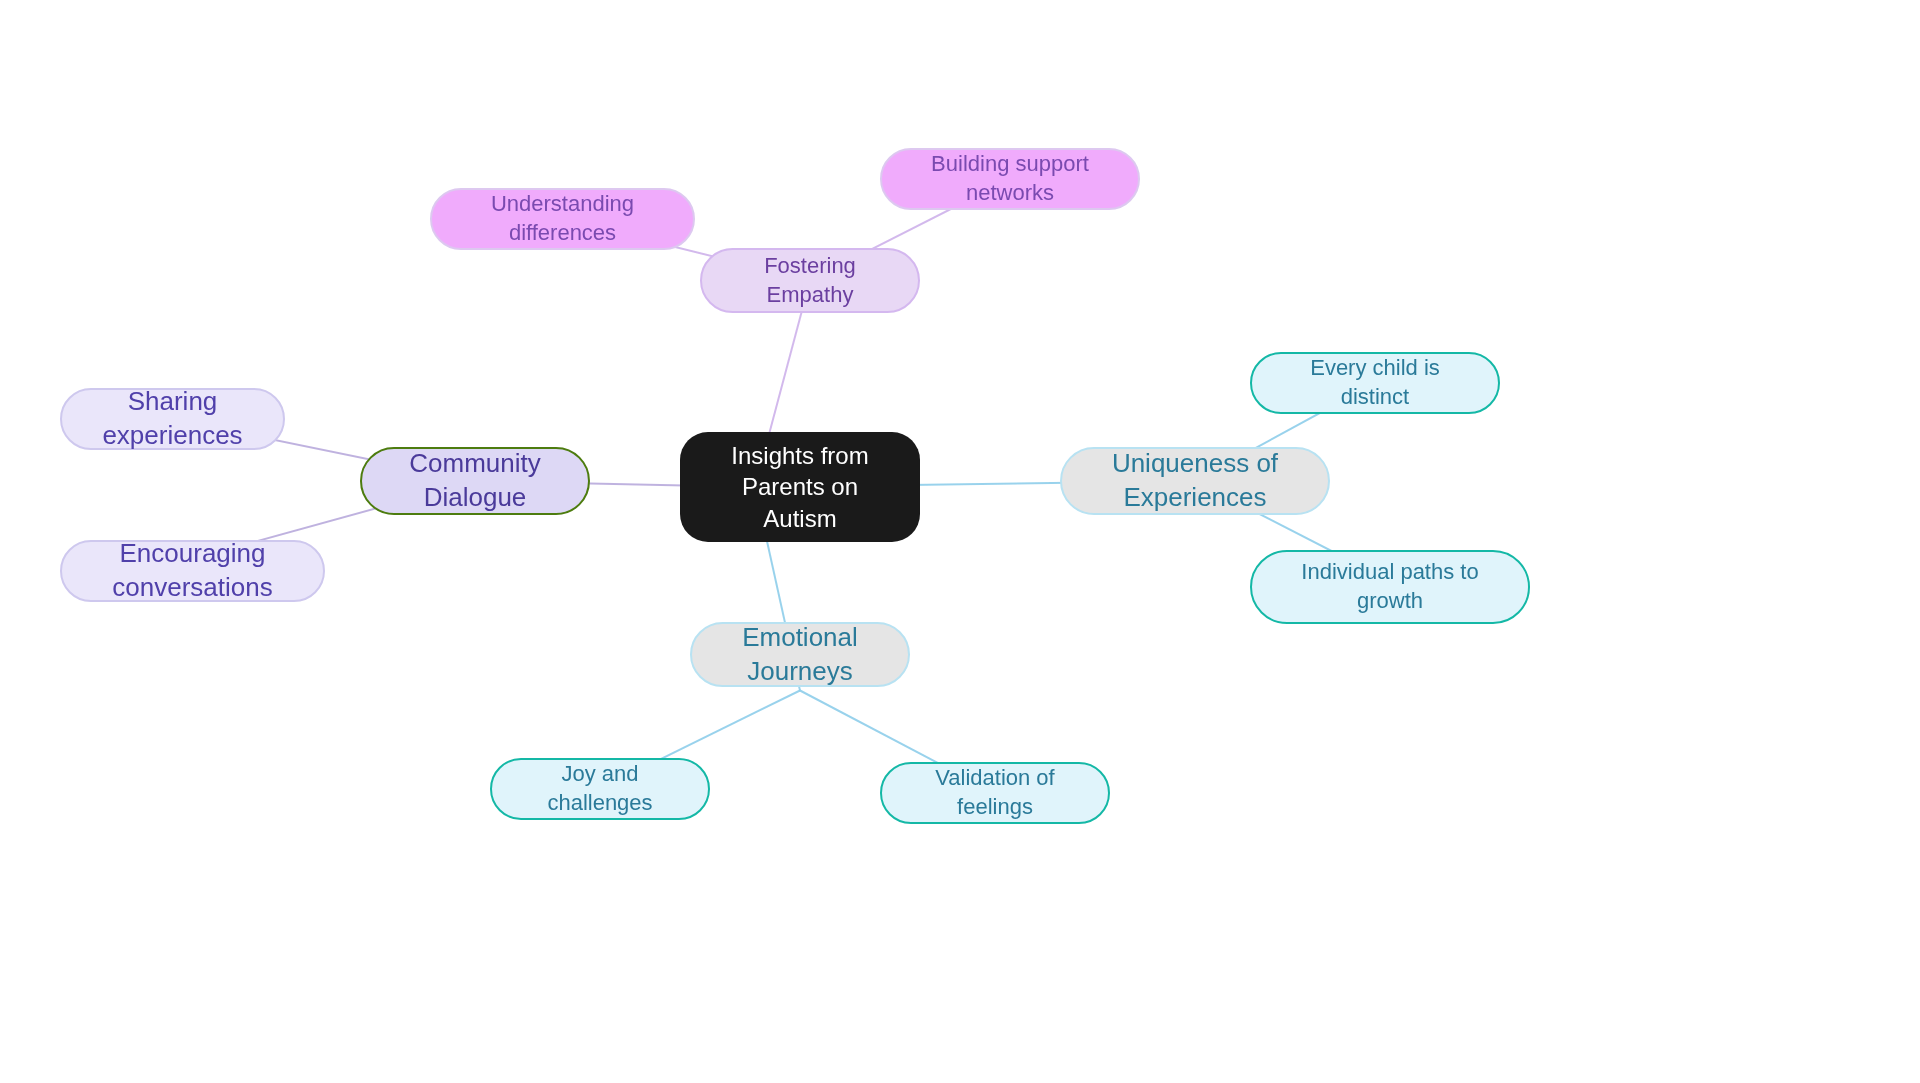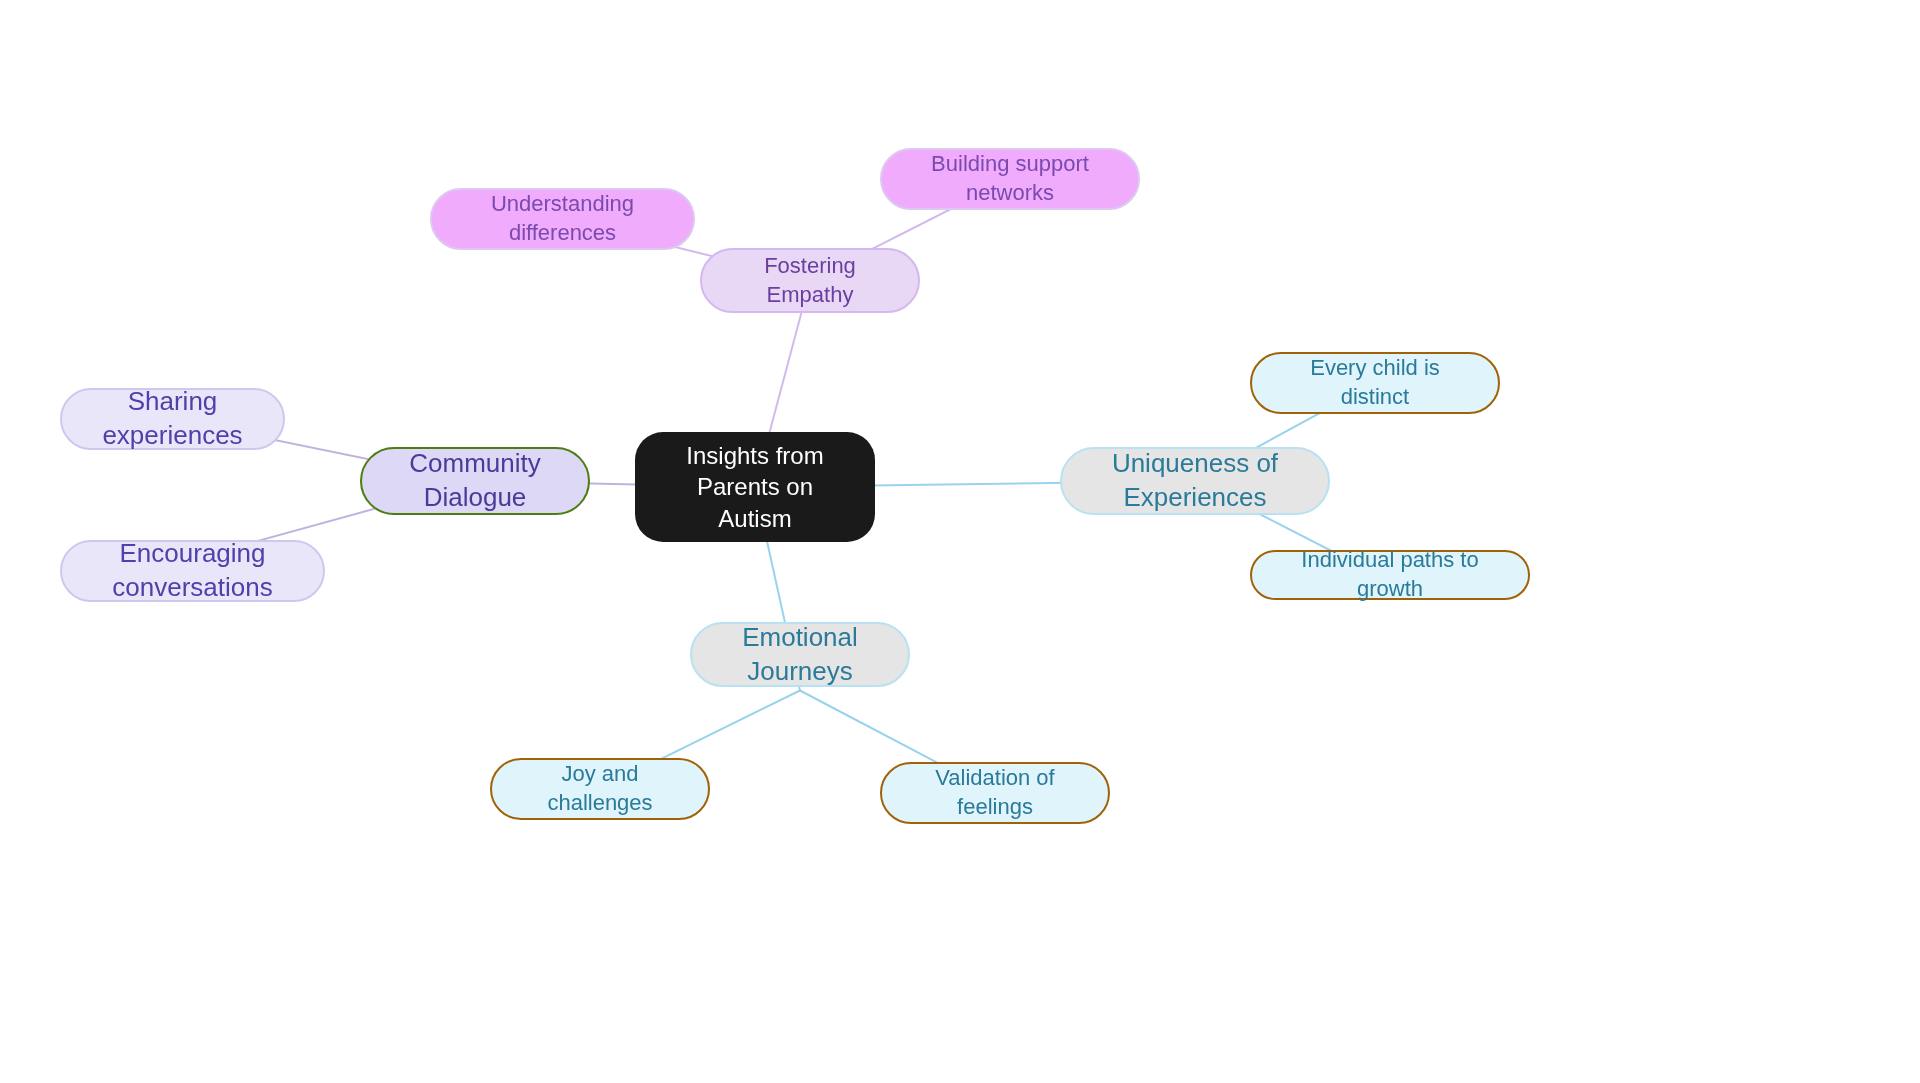--- a/index.html
+++ b/index.html
@@ -32,20 +32,21 @@
     }
     .node-center {
       background: #1a1a1a;
       color: #ffffff;
       font-size: 24px;
       font-weight: 500;
       border-radius: 28px;
       width: 240px;
       height: 110px;
       padding: 16px 24px;
+      margin-left: 45px;
     }
     .node-purple-mid {
       background: #e8d8f5;
       color: #6b3fa0;
       border: 2px solid #d4b8ef;
       font-size: 22px;
       font-weight: 400;
     }
     .node-purple-small {
       background: #f0abfc;
@@ -56,21 +57,21 @@
     .node-blue-mid {
       background: #e5e5e5;
       color: #2a7a99;
       border: 2px solid #b8e2f2;
       font-size: 26px;
       font-weight: 400;
     }
     .node-blue-small {
       background: #e0f4fb;
       color: #2a7a99;
-      border: 2px solid #a16207;
+      border: 2px solid #14b8a6;
       font-size: 22px;
     }
     .node-lavender-mid {
       background: #ddd8f5;
       color: #4a3a9a;
       border: 2px solid #4d7c0f;
       font-size: 26px;
       font-weight: 400;
     }
     .node-lavender-small {
@@ -102,16 +103,16 @@
 Autism</div>
 
 <div class="node node-purple-mid" style="left: 700px; top: 248px; width: 220px; height: 65px;">Fostering Empathy</div>
 <div class="node node-purple-small" style="left: 880px; top: 148px; width: 260px; height: 62px;">Building support networks</div>
 <div class="node node-purple-small" style="left: 430px; top: 188px; width: 265px; height: 62px;">Understanding differences</div>
 <div class="node node-lavender-mid" style="left: 360px; top: 447px; width: 230px; height: 68px;">Community Dialogue</div>
 <div class="node node-lavender-small" style="left: 60px; top: 388px; width: 225px; height: 62px;">Sharing experiences</div>
 <div class="node node-lavender-small" style="left: 60px; top: 540px; width: 265px; height: 62px;">Encouraging conversations</div>
 <div class="node node-blue-mid" style="left: 1060px; top: 447px; width: 270px; height: 68px;">Uniqueness of Experiences</div>
 <div class="node node-blue-small" style="left: 1250px; top: 352px; width: 250px; height: 62px;">Every child is distinct</div>
-<div class="node node-blue-small" style="left: 1250px; top: 550px; width: 280px; height: 50px;">Individual paths to growth</div>
+<div class="node node-blue-small" style="left: 1250px; top: 550px; width: 280px; height: 74px;">Individual paths to growth</div>
 <div class="node node-blue-mid" style="left: 690px; top: 622px; width: 220px; height: 65px; text-align: center;">Emotional Journeys</div>
 <div class="node node-blue-small" style="left: 490px; top: 758px; width: 220px; height: 62px;">Joy and challenges</div>
 <div class="node node-blue-small" style="left: 880px; top: 762px; width: 230px; height: 62px;">Validation of feelings</div>
 
 </body></html>

